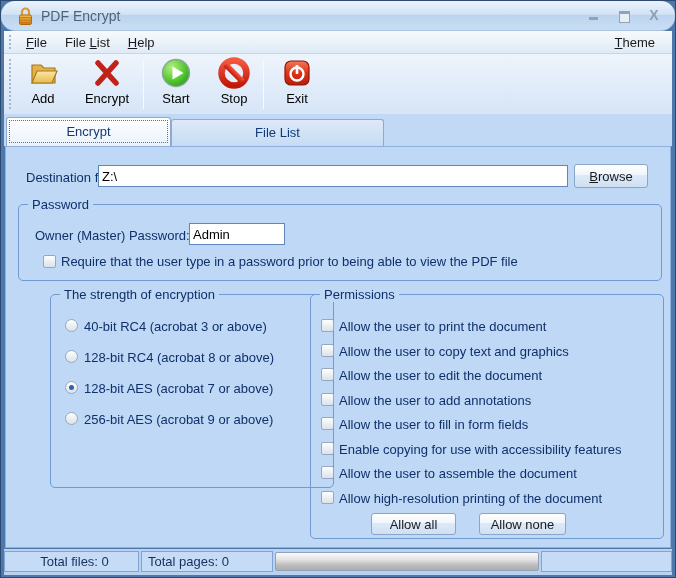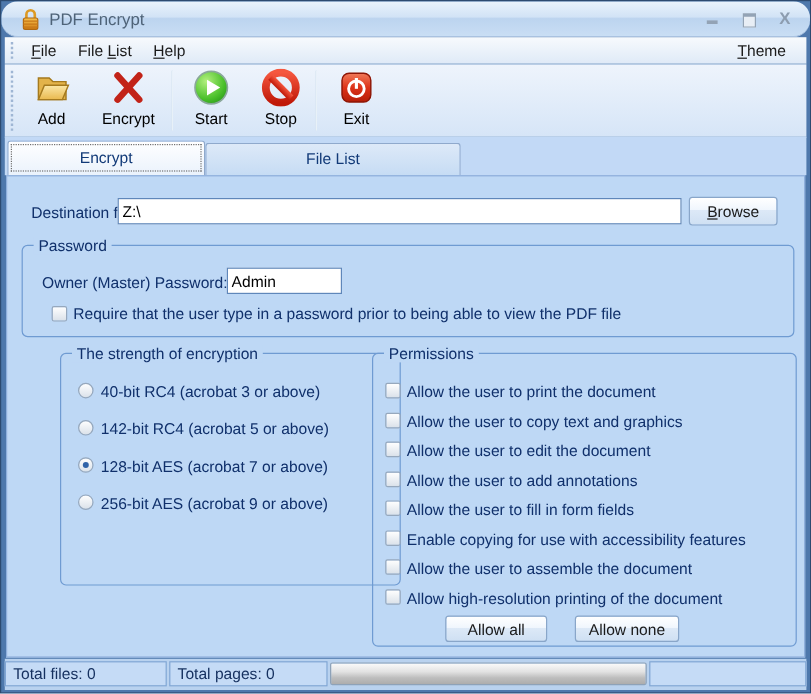--- a/index.html
+++ b/index.html
@@ -254,21 +254,21 @@
       <span class="lbl" style="left:42px; top:49px;">Require that the user type in a password prior to being able to view the PDF file</span>
     </div>
 
     <div class="group" style="left:12px; top:147px; width:284px; height:194px;margin-left:32px;">
       <span class="group-title">The strength of encryption</span>
 
       <span class="radio" style="left:14px; top:24px;"></span>
       <span class="lbl" style="left:33px; top:24px;">40-bit RC4 (acrobat 3 or above)</span>
 
       <span class="radio" style="left:14px; top:55px;"></span>
-      <span class="lbl" style="left:33px; top:55px;">142-bit RC4 (acrobat 5 or above)</span>
+      <span class="lbl" style="left:33px; top:55px;">128-bit RC4 (acrobat 8 or above)</span>
 
       <span class="radio on" style="left:14px; top:86px;"></span>
       <span class="lbl" style="left:33px; top:86px;">128-bit AES (acrobat 7 or above)</span>
 
       <span class="radio" style="left:14px; top:117px;"></span>
       <span class="lbl" style="left:33px; top:117px;">256-bit AES (acrobat 9 or above)</span>
     </div>
 
     <div class="group" style="left:304px; top:147px; width:354px; height:245px;">
       <span class="group-title">Permissions</span>
@@ -296,19 +296,19 @@
 
       <span class="check" style="left:10px; top:196px;"></span>
       <span class="lbl" style="left:28px; top:196px;">Allow high-resolution printing of the document</span>
 
       <button class="btn" style="left:168px; top:218px; width:87px; height:22px;">Allow none</button>
       <button class="btn" style="left:60px; top:218px; width:85px; height:22px;">Allow all</button>
     </div>
   </div>
 
   <div class="statusbar">
-    <span class="spanel" style="left:0; width:135px;">Total files: 0</span>
+    <span class="spanel" style="left:0; width:135px;text-align:center;">Total files: 0</span>
     <span class="spanel" style="left:137px; width:132px;">Total pages: 0</span>
     <span class="sprogress" style="left:271px; width:264px;"></span>
     <span class="spanel" style="left:537px; right:0;"></span>
   </div>
 
 </div>
 
 </body></html>

